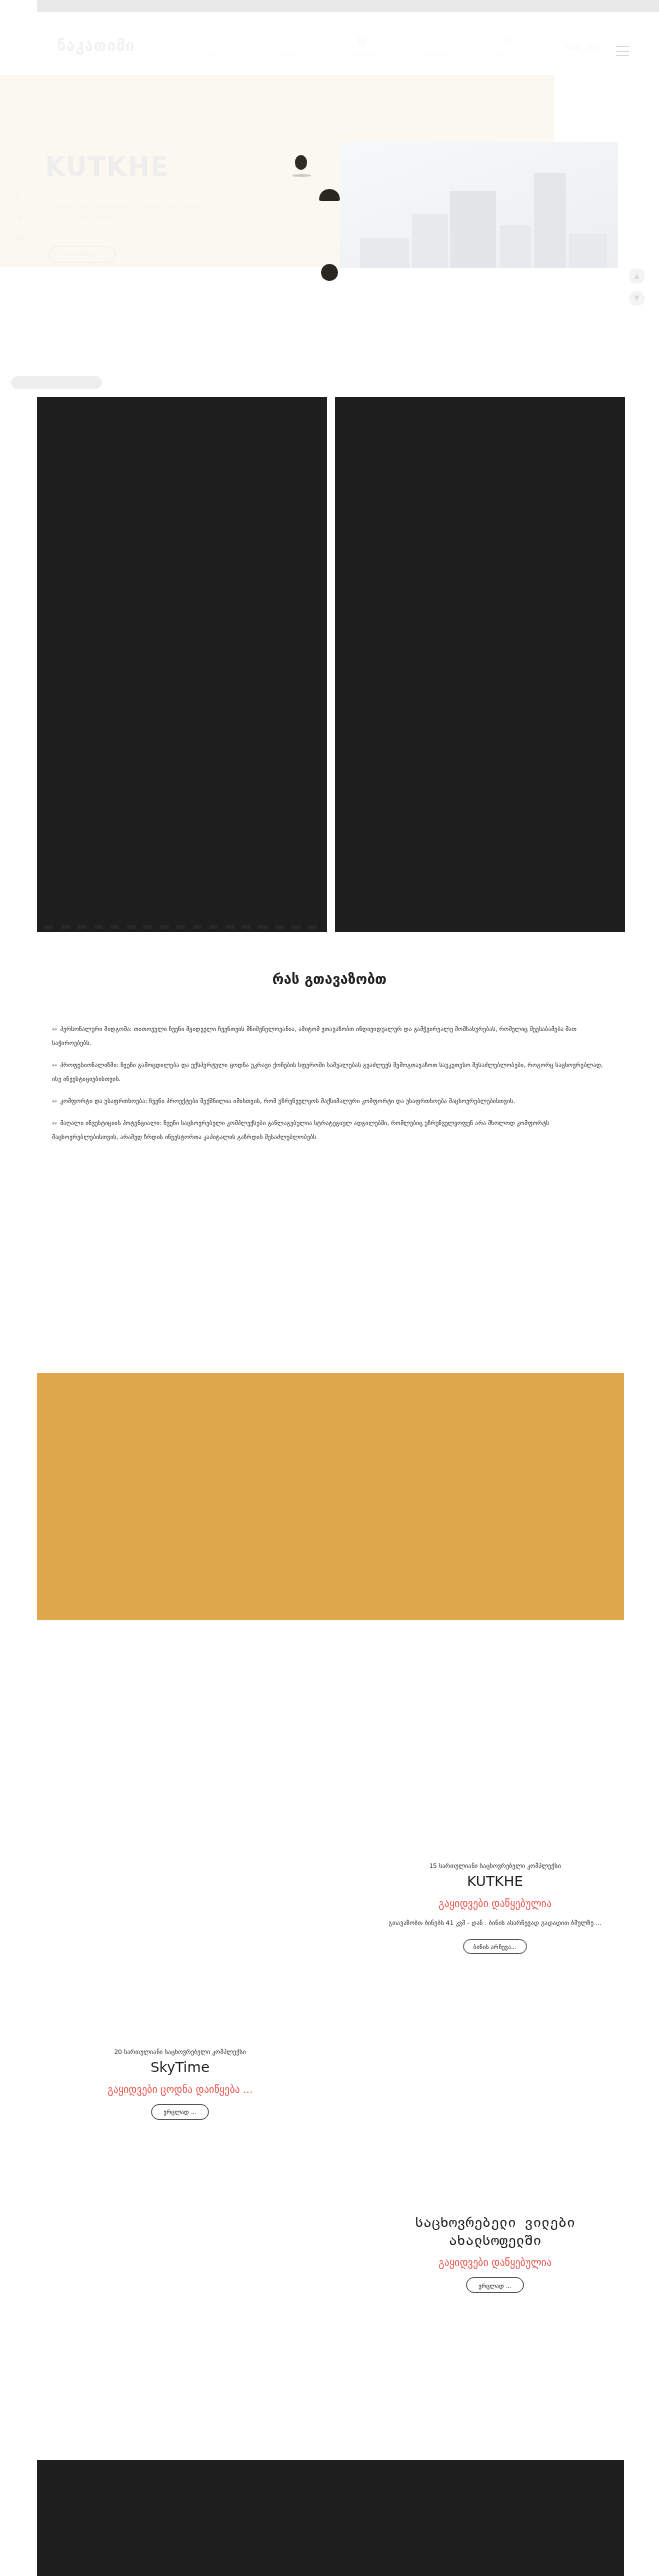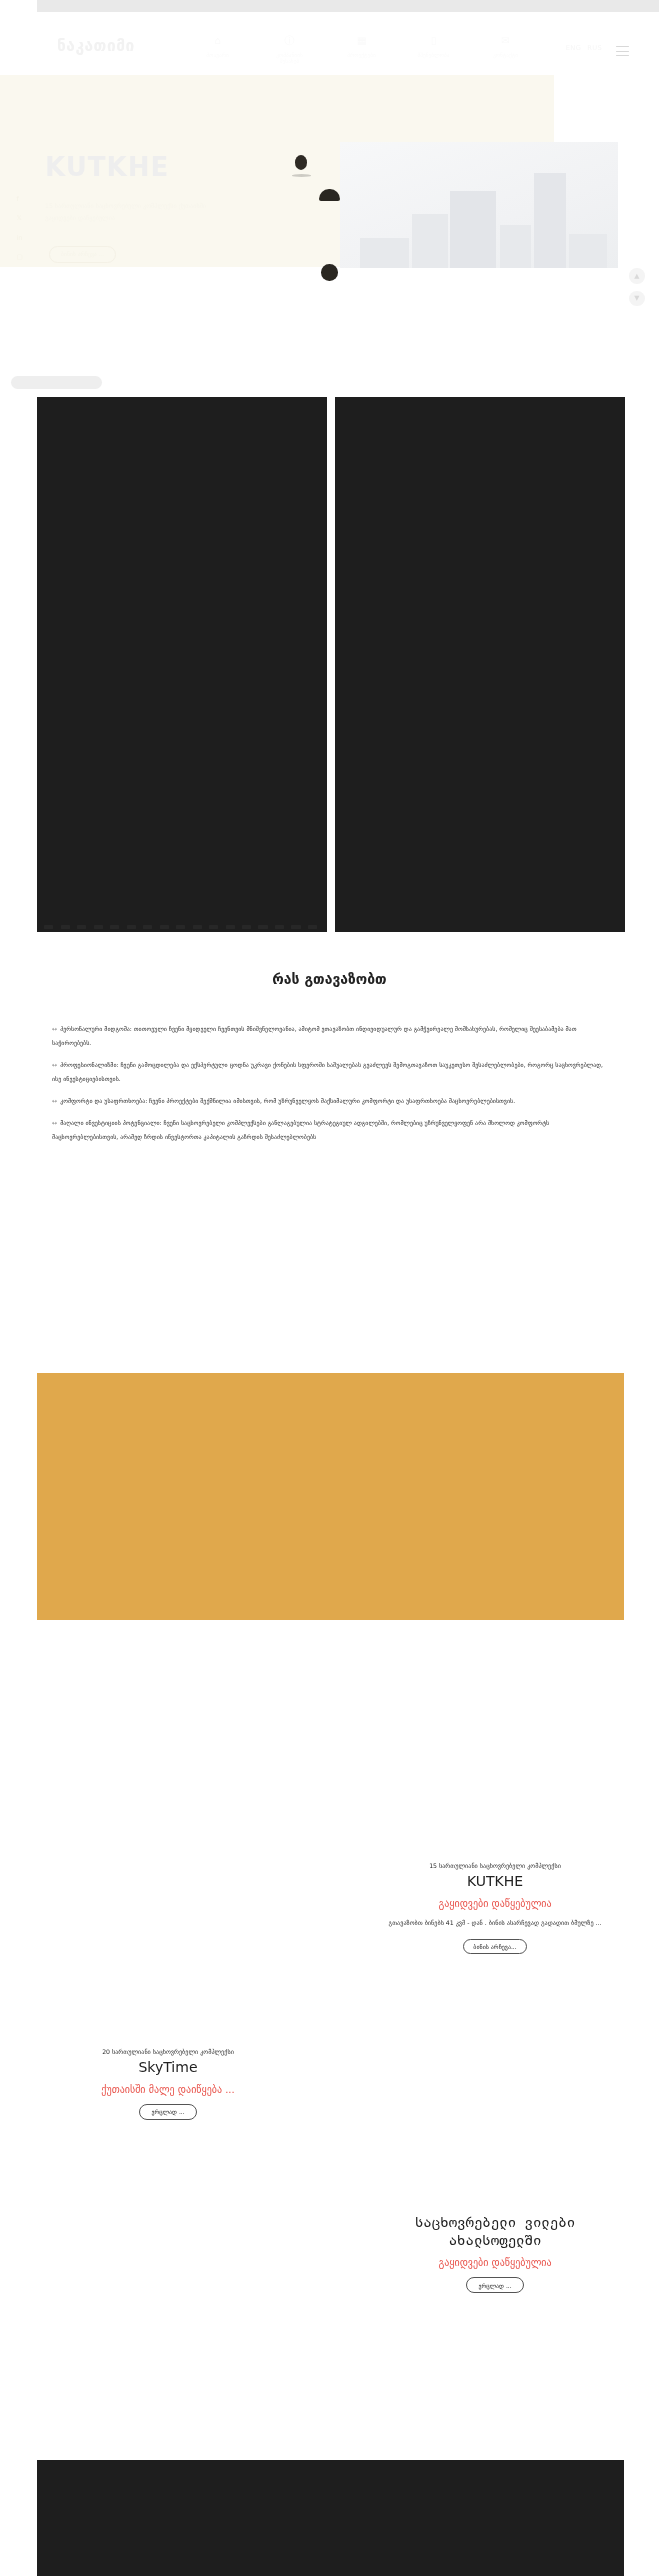--- a/index.html
+++ b/index.html
@@ -239,21 +239,21 @@
     width: 587px; height: 247px;
     background: #e0a84c;
   }
 
   
   .card {
     position: absolute;
     text-align: center;
   }
   .card-kutkhe { top: 1862px; left: 330px; width: 330px; }
-  .card-sky    { top: 2048px; left: 0;     width: 330px; padding-left: 6px; }
+  .card-sky    { top: 2048px; left: 12px;     width: 330px; padding-left: 6px; }
   .card-villa  { top: 2215px; left: 330px; width: 330px; }
 
   .card-eyebrow {
     font-size: 6.2px;
     color: #2b2b2b;
     margin-bottom: 4.1px;
   }
   .card-name {
     font-size: 14px;
     font-weight: 400;
@@ -412,21 +412,21 @@
     <div class="card-eyebrow">15 სართულიანი საცხოვრებელი კომპლექსი</div>
     <div class="card-name">KUTKHE</div>
     <div class="card-status">გაყიდვები დაწყებულია</div>
     <div class="card-desc">გთავაზობთ ბინებს 41 კვმ - დან . ბინის ასარჩევად გადადით ბმულზე ...</div>
     <div class="card-btn">ბინის არჩევა...</div>
   </div>
 
   <div class="card card-sky">
     <div class="card-eyebrow">20 სართულიანი საცხოვრებელი კომპლექსი</div>
     <div class="card-name">SkyTime</div>
-    <div class="card-status">ქუთაისში მალე დაიწყება ...</div>
+    <div class="card-status">გაყიდვები ცოდნა დაიწყება ...</div>
     <div class="card-btn">ვრცლად ...</div>
   </div>
 
   <div class="card card-villa">
     <div class="card-name" style="white-space:pre-line;font-family:Liberation Mono, monospace;">საცხოვრებელი ვილები
 ახალსოფელში</div>
     <div class="card-status">გაყიდვები დაწყებულია</div>
     <div class="card-btn">ვრცლად ...</div>
   </div>
 

